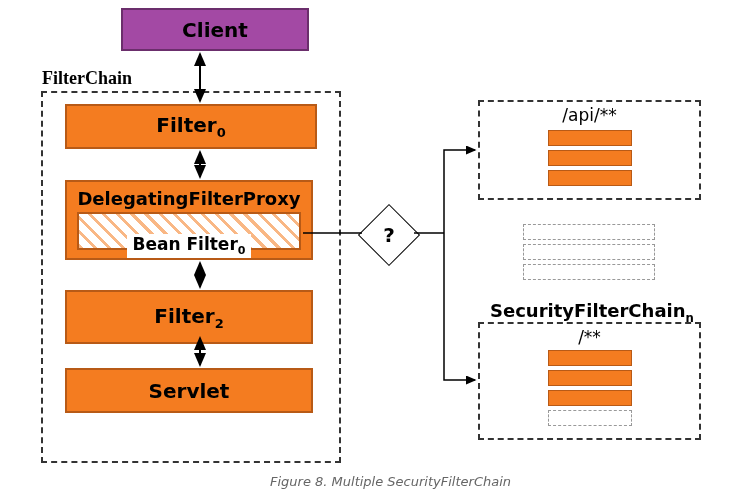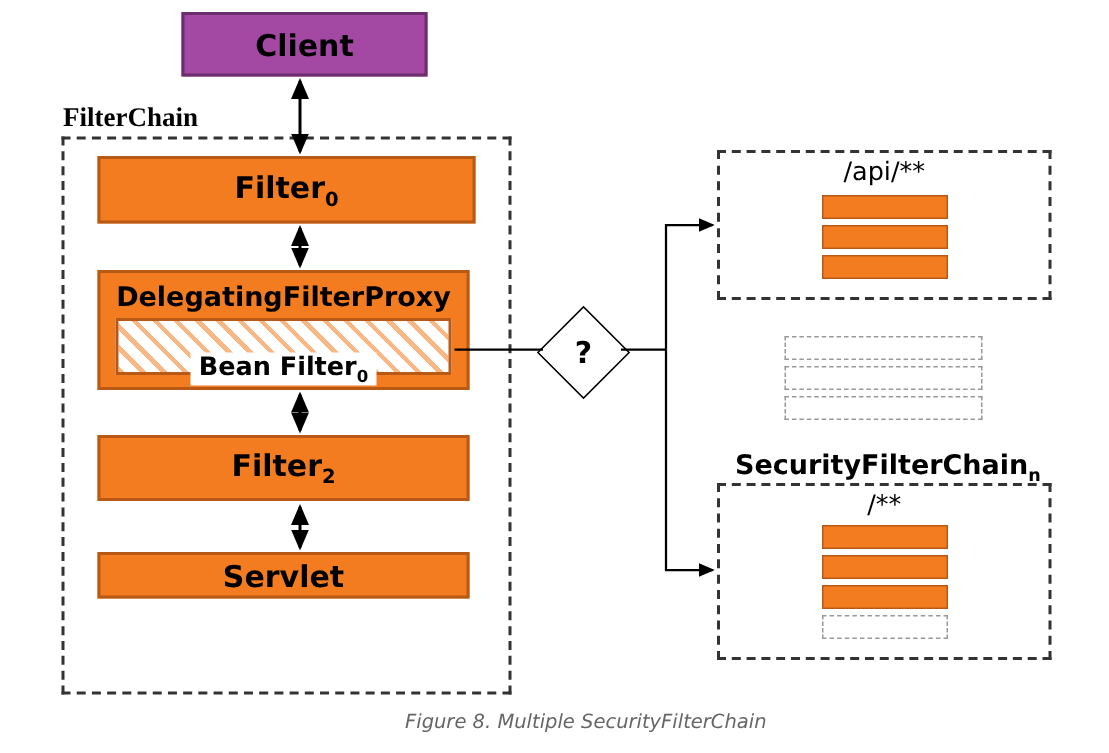--- a/index.html
+++ b/index.html
@@ -91,21 +91,21 @@
     left: 0; top: 0;
     width: 739px; height: 502px;
     pointer-events: none;
   }
 </style>
 </head>
 <body>
 
 <div class="canvas">
 
-  <div class="box client" style="left:121px; top:8px; width:164px; height:43px; font-size:20px;">
+  <div class="box client" style="left:121px; top:8px; width:188px; height:43px; font-size:20px;">
     <span>Client</span>
   </div>
 
   <div class="chain-label" style="left:42px; top:68px; font-size:18px;font-family:Liberation Serif, serif;">FilterChain</div>
   <div class="dashed" style="left:41px; top:91px; width:300px; height:372px;"></div>
 
   <div class="box orange" style="left:65px; top:104px; width:252px; height:45px; font-size:20px;">
     <span>
       <span>Filter</span><span class="sub">0</span>
     </span>
@@ -115,27 +115,27 @@
     <span>DelegatingFilterProxy</span>
   </div>
 
   <div class="bean-filter" style="left:77px; top:212px; width:224px; height:38px; font-size:17px;">
     <div class="hatch"></div>
     <span class="lbl">
       <span>Bean Filter</span><span class="sub">0</span>
     </span>
   </div>
 
-  <div class="box orange" style="left:65px; top:290px; width:248px; height:44px; font-size:20px;">
+  <div class="box orange" style="left:65px; top:290px; width:248px; height:54px; font-size:20px;">
     <span>
       <span>Filter</span><span class="sub">2</span>
     </span>
   </div>
 
-  <div class="box orange" style="left:65px; top:368px; width:248px; height:31px; font-size:20px;">
+  <div class="box orange" style="left:65px; top:368px; width:248px; height:45px; font-size:20px;">
     <span>Servlet</span>
   </div>
 
   <div style="position:absolute; left:367px; top:213px; width:44px; height:44px;">
     <div style="position:absolute; inset:0; transform:rotate(45deg); border:1.5px solid #000; background:#fff;"></div>
     <div style="position:absolute; inset:0; display:flex; align-items:center; justify-content:center; font-size:20px; font-weight:bold;">?</div>
   </div>
 
   <div class="dashed" style="left:478px; top:100px; width:223px; height:100px;"></div>
   <div class="pattern" style="position:absolute; left:478px; top:105px; width:223px; font-size:17px;">/api/**</div>

